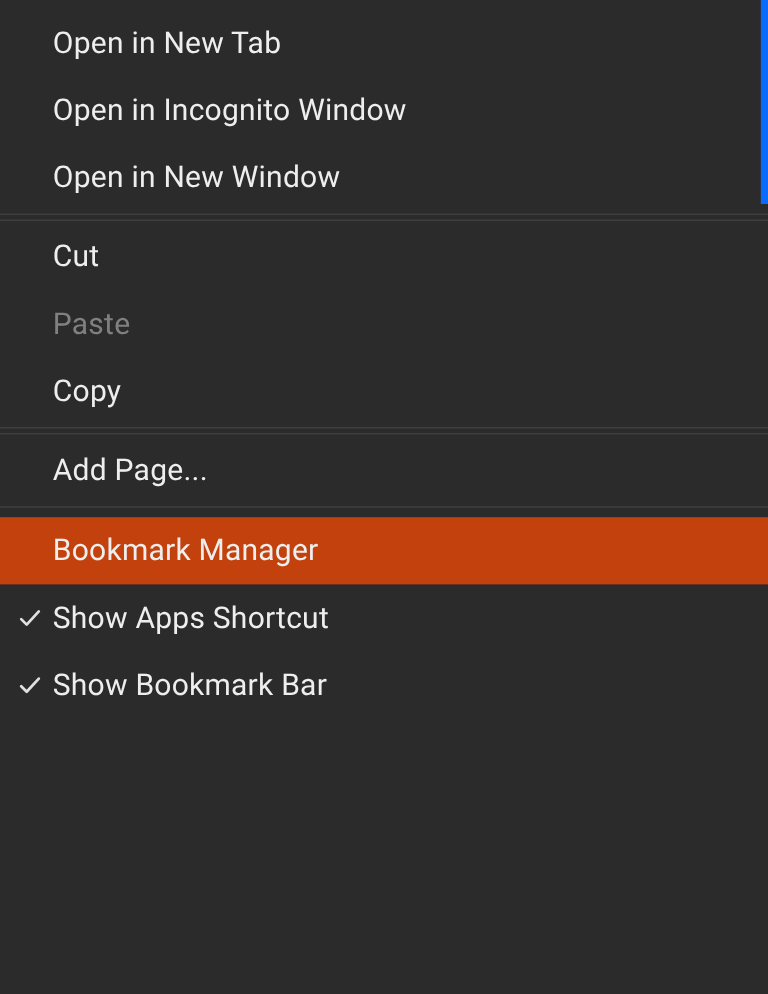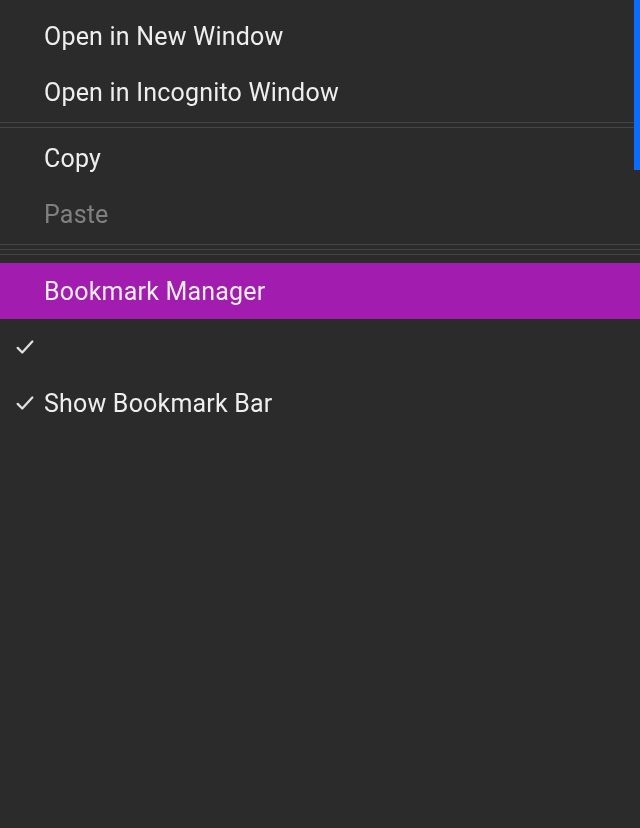--- a/index.html
+++ b/index.html
@@ -24,21 +24,21 @@
       align-items: center;
       height: 56px;
       padding-left: 44px;
       font-size: 25px;
       letter-spacing: 0.2px;
       font-weight: 400;
       cursor: default;
       user-select: none;
     }
     .menu-item.hovered {
-      background: #a21caf;
+      background: #c2410c;
     }
     .menu-item.disabled {
       color: #808080;
     }
     .menu-item.checked {
       padding-left: 14px;
     }
     .menu-item.checked .check {
       width: 30px;
       display: inline-flex;
@@ -63,62 +63,72 @@
       width: 6px;
       height: 170px;
       background: #0a6cff;
     }
   </style>
 </head>
 <body>
 
 <div class="menu">
 
-
   <div class="menu-item">
-    <span>Open in New Window</span>
+    <span>Open in New Tab</span>
   </div>
 
   <div class="menu-item">
     <span>Open in Incognito Window</span>
+  </div>
+
+  <div class="menu-item">
+    <span>Open in New Window</span>
   </div>
 
   <div class="sep"></div>
 
 
   <div class="sep"></div>
 
-
   <div class="menu-item">
-    <span>Copy</span>
+    <span>Cut</span>
   </div>
 
   <div class="menu-item disabled">
     <span>Paste</span>
+  </div>
+
+  <div class="menu-item">
+    <span>Copy</span>
   </div>
 
   <div class="sep"></div>
 
 
   <div class="sep"></div>
 
+  <div class="menu-item">
+    <span>Add Page...</span>
+  </div>
 
 
   <div class="sep above-hover"></div>
 
   <div class="menu-item hovered">
     <span>Bookmark Manager</span>
   </div>
 
   <div class="menu-item checked">
     <span class="check">
       <svg width="22" height="22" viewBox="0 0 24 24" fill="none" stroke="currentColor" stroke-width="2.5" stroke-linecap="round" stroke-linejoin="round">
           <polyline points="4 13 9 18 20 6"></polyline>
         </svg>
     </span>
+    <span>Show Apps Shortcut</span>
   </div>
 
   <div class="menu-item checked">
     <span class="check">
       <svg width="22" height="22" viewBox="0 0 24 24" fill="none" stroke="currentColor" stroke-width="2.5" stroke-linecap="round" stroke-linejoin="round">
           <polyline points="4 13 9 18 20 6"></polyline>
         </svg>
     </span>
     <span>Show Bookmark Bar</span>
   </div>

